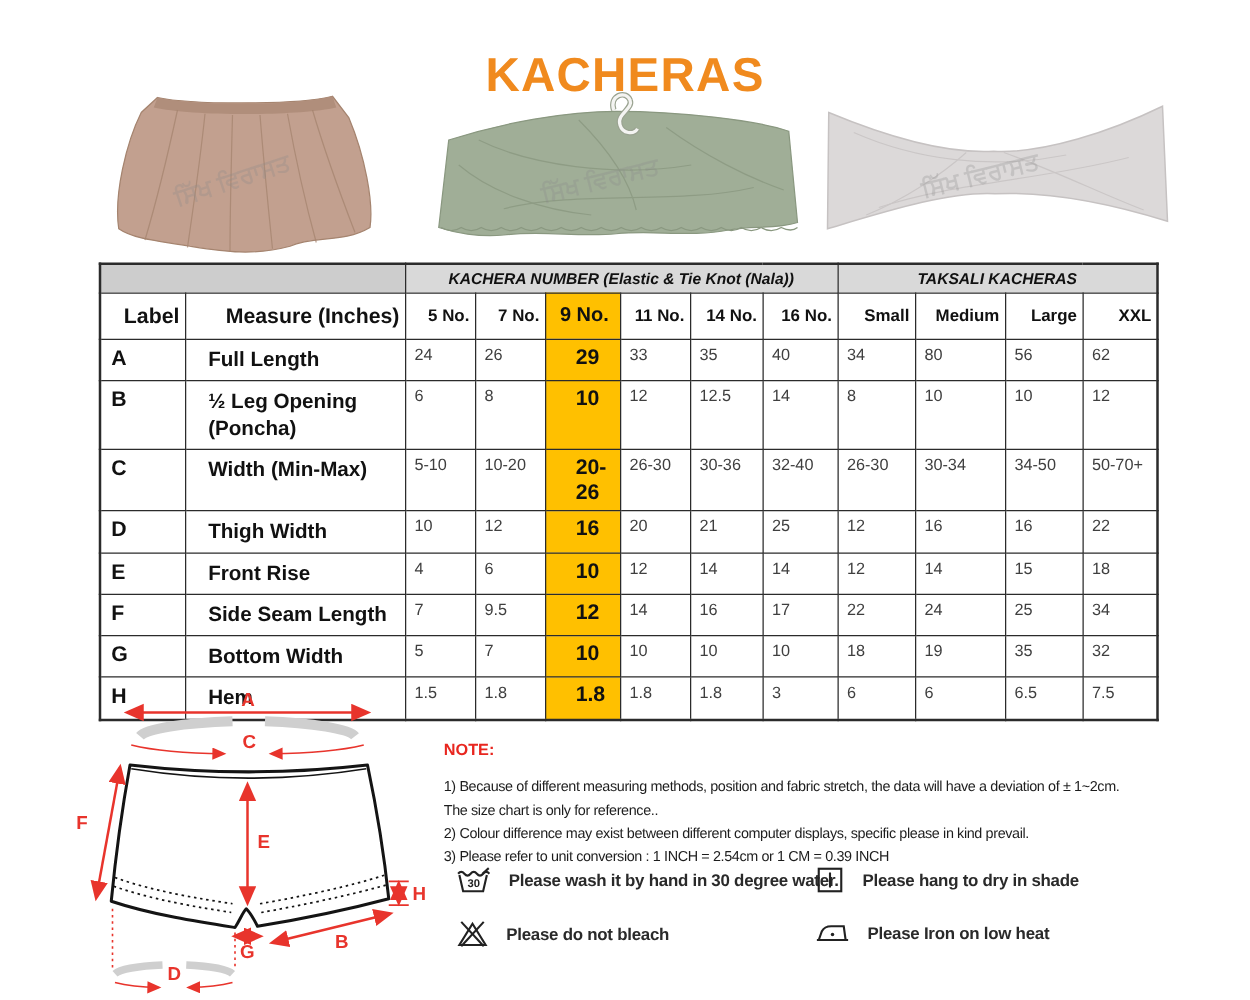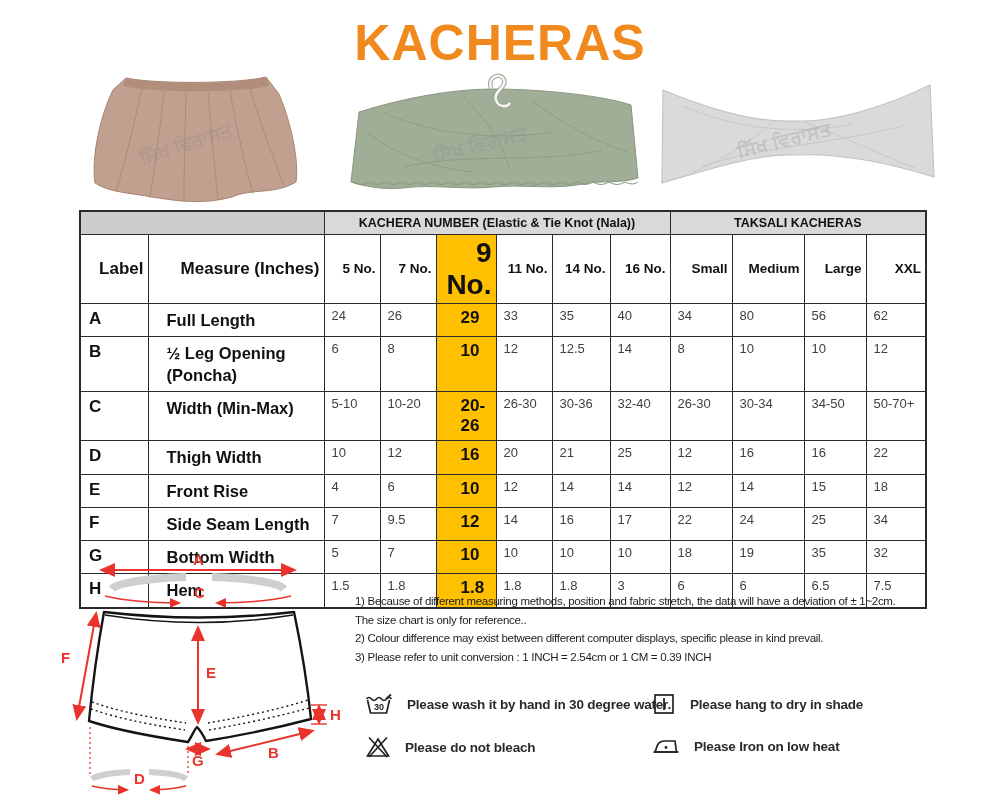--- a/index.html
+++ b/index.html
@@ -1,41 +1,41 @@
 <!DOCTYPE html>
 <html style="--c-title_orange: #F08A1E; --c-highlight_amber: #FFC000; --c-header_grey: #D9D9D9; --c-corner_grey: #CDCDCD; --c-note_red: #E8261F; --c-diagram_red: #E8342C; --c-table_border: #2B2B2B; --c-value_text: #3F3F3F; --c-brown_garment: #C2A08F; --c-green_garment: #A0AE97; --c-white_garment: #DCD9D9;"><head>
 <meta charset="utf-8">
 <style>
   html,body{margin:0;padding:0;width:1000px;height:800px;background:#fff;overflow:hidden;
     font-family:"Liberation Sans", sans-serif;}
   .page{position:relative;width:1000px;height:800px;}
 
   
-  .title{position:absolute;top:14px;left:0;width:1000px;text-align:center;margin:0;
-    font-size:50px;font-weight:bold;letter-spacing:1px;color:var(--c-title_orange,#F08A1E);}
+  .title{position:absolute;top:40px;left:0;width:1000px;text-align:center;margin:0;
+    font-size:38px;font-weight:bold;letter-spacing:1px;color:var(--c-title_orange,#F08A1E);}
 
   
   .product{position:absolute;margin:0;padding:0;}
   .p1{left:82px;top:70px;width:228px;height:138px;}
   .p2{left:343px;top:72px;width:302px;height:128px;}
   .p3{left:653px;top:76px;width:288px;height:122px;}
   .wm{font-size:19px;font-weight:bold;fill:#8a8a8a;opacity:.28;}
 
   
   .size-table{position:absolute;left:79px;top:210px;border-collapse:collapse;table-layout:fixed;
     border:2px solid var(--c-table_border,#2B2B2B);}
   .size-table th,.size-table td{border:1px solid var(--c-table_border,#2B2B2B);
     font-family:"Liberation Sans",sans-serif;box-sizing:border-box;}
   th.gh{background:var(--c-header_grey,#D9D9D9);font-size:12.5px;font-weight:bold;
-    text-align:center;height:23px;color:#111;}
+    text-align:center;height:23px;color:#111;font-style:italic;}
   th.gh.blank{background:var(--c-corner_grey,#CDCDCD);}
   th.chead{height:37px;font-size:13.5px;font-weight:bold;text-align:right;
     padding:2px 4px 2px 7px;vertical-align:middle;background:#fff;color:#111;}
   th.chead.big{font-size:17px;}
-  th.chead.hl9{background:var(--c-highlight_amber,#FFC000);font-size:28px;}
+  th.chead.hl9{background:var(--c-highlight_amber,#FFC000);font-size:16px;text-align:center;}
   td.rlabel{font-size:17px;font-weight:bold;padding:5px 4px 5px 8px;vertical-align:top;color:#111;}
   td.rmeasure{font-size:16.5px;font-weight:bold;padding:5px 4px 5px 18px;vertical-align:top;
     line-height:1.35;color:#111;}
   td.val{font-size:13px;color:var(--c-value_text,#3F3F3F);padding:4px 2px 4px 7px;
     vertical-align:top;}
   td.val.hl{background:var(--c-highlight_amber,#FFC000);font-size:17px;font-weight:bold;
     color:#111;padding-left:24px;}
 
   
   .diagram{position:absolute;left:50px;top:550px;}
@@ -316,20 +316,21 @@
     <text class="dg-label" x="144" y="48">C</text>
     <text class="dg-label" x="156" y="128">E</text>
     <text class="dg-label" x="11" y="113">F</text>
     <text class="dg-label" x="280" y="170">H</text>
     <text class="dg-label" x="218" y="208">B</text>
     <text class="dg-label" x="142" y="216">G</text>
     <text class="dg-label" x="84" y="234">D</text>
   </svg>
 
   <section class="notes">
+    <div class="note-head">NOTE:</div>
     <div>
         <div class="note-line">1)  Because of different measuring methods, position and fabric stretch, the data will have a deviation of  ± 1~2cm.</div>
         <div class="note-line">The size chart is only for reference..</div>
         <div class="note-line">2) Colour difference may exist between different computer displays, specific please in kind prevail.</div>
         <div class="note-line">3) Please refer to unit conversion : 1 INCH = 2.54cm or 1 CM = 0.39 INCH</div>
       </div>
   </section>
 
   <div class="care-item ci1">
     <svg width="28" height="24" viewBox="0 0 28 24">

